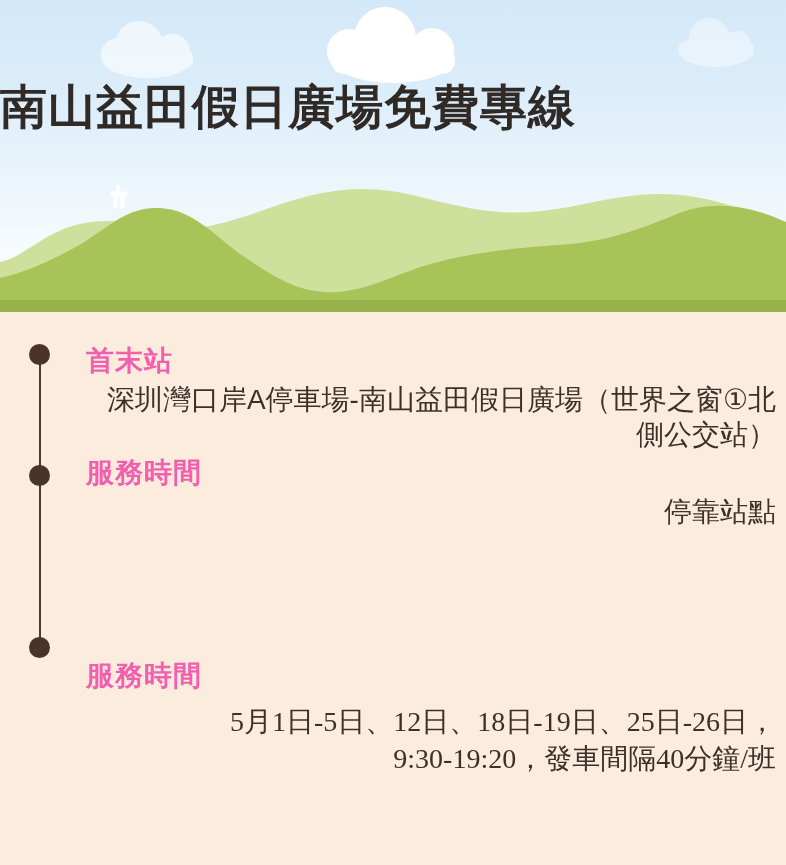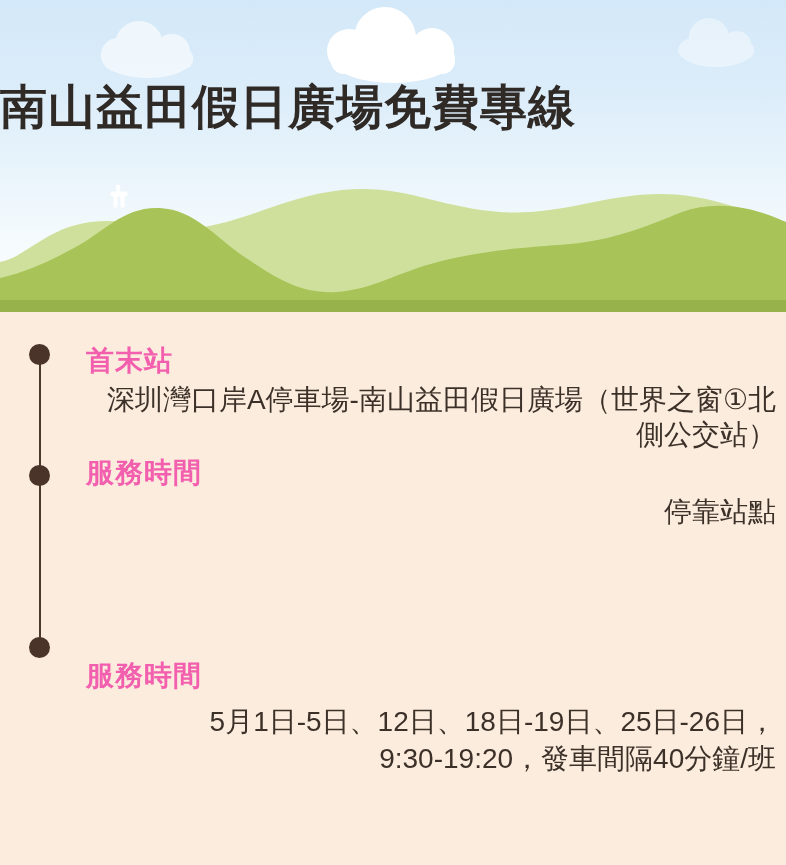--- a/index.html
+++ b/index.html
@@ -129,21 +129,21 @@
     text-align: right;
   }
 
   .block-service { margin-top: 128px; }
 
   .block-service .block-body {
     margin-top: 8px;
     padding-left: 8px;
     line-height: 37px;
   }
-  .block-service .block-body .line { display: block; white-space: nowrap; }
+  .block-service .block-body .line { display: block; white-space: nowrap; font-family: Liberation Serif, serif; }
 </style>
 </head>
 <body>
 
 <div class="poster">
 
   <div class="hero">
 
     <svg class="hero-svg" viewBox="0 0 786 312" preserveAspectRatio="none">
 

